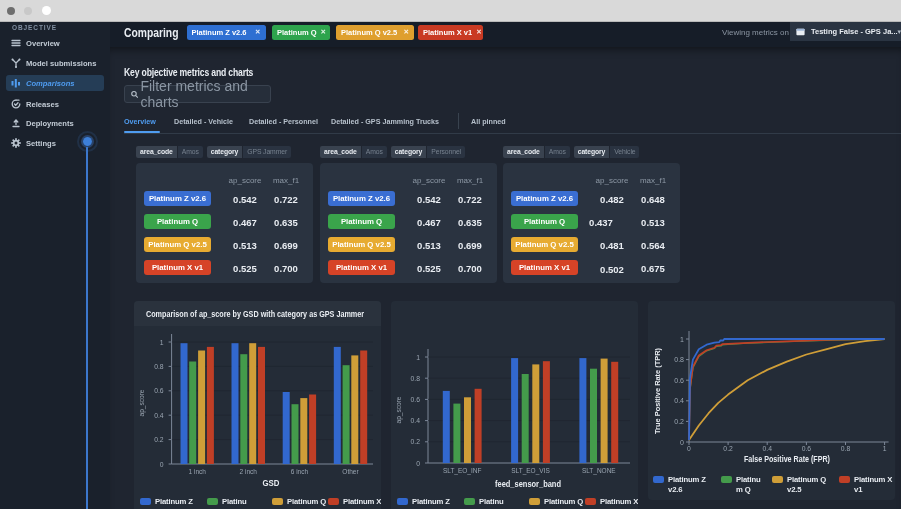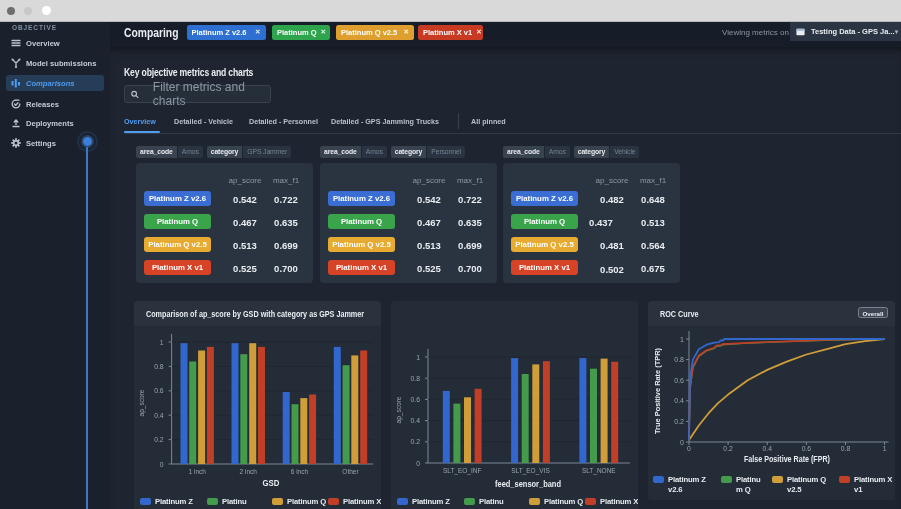--- a/index.html
+++ b/index.html
@@ -19,21 +19,21 @@
   display:flex; align-items:center; justify-content:space-between; padding:0 5px; white-space:nowrap; }
 .tag .x { font-size:6.5px; opacity:.85; margin-left:4px; }
 .viewlab { position:absolute; left:612px; top:5.5px; font-size:8px; color:#8b95a2; }
 .dropdown { position:absolute; left:680px; top:0; width:111px; height:19px; background:#2a3442; display:flex; align-items:center; padding:0 6px; }
 .dbic { display:inline-flex; margin-right:6px; }
 .dbtx { font-size:7.5px; font-weight:bold; color:#e9edf2; white-space:nowrap; flex:1; }
 .caret { font-size:7px; color:#aeb8c4; }
 .content { position:absolute; left:110px; top:47px; width:791px; height:462px; background:#1f2530; box-shadow:inset 0 7px 9px -5px rgba(0,0,0,0.5); }
 .h1 { position:absolute; left:14px; top:19px; font-size:10.5px; letter-spacing:-0.2px; display:inline-block; transform:scaleX(0.82); transform-origin:left top; font-weight:bold; color:#e9edf2; }
 .search { position:absolute; left:14px; top:38px; width:147px; height:18px; background:#262e3a; border:1px solid #39424f; border-radius:3px; display:flex; align-items:center; padding:0 6px; }
-.search .ph { font-size:12px; color:#8b96a3; margin-left:14px; }
+.search .ph { font-size:14px; color:#8b96a3; margin-left:2px; }
 .tabs { position:absolute; left:0; top:70px; height:16px; }
 .tab { position:absolute; top:0; font-size:7.8px; font-weight:bold; color:#b6c0cb; white-space:nowrap; display:inline-block; transform:scaleX(0.92); transform-origin:left top; }
 .tab.on { color:#4f9cf0; }
 .tabline { position:absolute; left:14px; top:84px; width:36px; height:2px; background:#4f9cf0; border-radius:1px; }
 .tabsep { position:absolute; left:348px; top:66px; width:1px; height:16px; background:#39434f; }
 .divider { position:absolute; left:14px; top:86px; width:777px; height:1px; background:#313b48; }
 .chips { position:absolute; display:flex; align-items:center; }
 .chip { height:12px; line-height:12px; font-size:6.8px; letter-spacing:-0.1px; padding:0 4px; white-space:nowrap; }
 .chip.k { background:#39424f; color:#e9edf2; font-weight:bold; border-radius:2px 0 0 2px; }
 .chip.v { background:#2a3341; color:#77828f; border-radius:0 2px 2px 0; margin-left:1px; }
@@ -136,21 +136,21 @@
       <span class="x">✕</span>
     </div>
 <div class="viewlab">Viewing metrics on</div>
 <div class="dropdown">
       <span class="dbic">
         <svg width="9" height="8" viewBox="0 0 11 9">
           <rect x="0.5" y="0.5" width="10" height="8" rx="1" fill="#e9edf2"></rect>
           <rect x="0.5" y="0.5" width="10" height="2.6" rx="1" fill="#9fb6d8"></rect>
         </svg>
       </span>
-      <span class="dbtx">Testing Data - GPS Ja...</span>
+      <span class="dbtx">Testing False - GPS Ja...</span>
       <span class="caret">▾</span>
     </div>
 </div>
 <div class="content">
 <div class="h1">Key objective metrics and charts</div>
 <div class="search">
       <svg width="9" height="9" viewBox="0 0 10 10">
         <circle cx="4" cy="4" r="3" stroke="#b6bfc9" stroke-width="1.5" fill="none"></circle>
         <line x1="6.4" y1="6.4" x2="9.3" y2="9.3" stroke="#b6bfc9" stroke-width="1.5"></line>
       </svg>
@@ -350,24 +350,20 @@
     <div class="leg" style="left:138px;top:196px">
       <span class="sw" style="background:#cf9e38"></span>
       <span class="lt">Platinum Q<br>v2.5</span>
     </div>
     <div class="leg" style="left:194px;top:196px">
       <span class="sw" style="background:#c03f26"></span>
       <span class="lt">Platinum X<br>v1</span>
     </div>
 </div>
 <div class="ccard" style="left:648px;top:301px;width:247px;height:199px">
-<div class="cband" style="height:25px">
-      <div class="ctitle" style="top:8px">ROC Curve</div>
-      <div class="overall">Overall</div>
-    </div>
 <svg width="247" height="170" style="position:absolute;left:0;top:0">
       <line x1="41" y1="30" x2="41" y2="141" stroke="#7c8798" stroke-width="1"></line>
       <line x1="41" y1="141" x2="240.6" y2="141" stroke="#7c8798" stroke-width="1"></line>
       <line x1="41.0" y1="141" x2="41.0" y2="144" stroke="#7c8798"></line>
       <text x="41.0" y="149.5" text-anchor="middle" font-size="6.8" fill="#9aa5b1">0</text>
       <line x1="38" y1="141.0" x2="41" y2="141.0" stroke="#7c8798"></line>
       <text x="36" y="143.5" text-anchor="end" font-size="7" fill="#9aa5b1">0</text>
       <line x1="80.1" y1="141" x2="80.1" y2="144" stroke="#7c8798"></line>
       <text x="80.1" y="149.5" text-anchor="middle" font-size="6.8" fill="#9aa5b1">0.2</text>
       <line x1="38" y1="120.4" x2="41" y2="120.4" stroke="#7c8798"></line>

